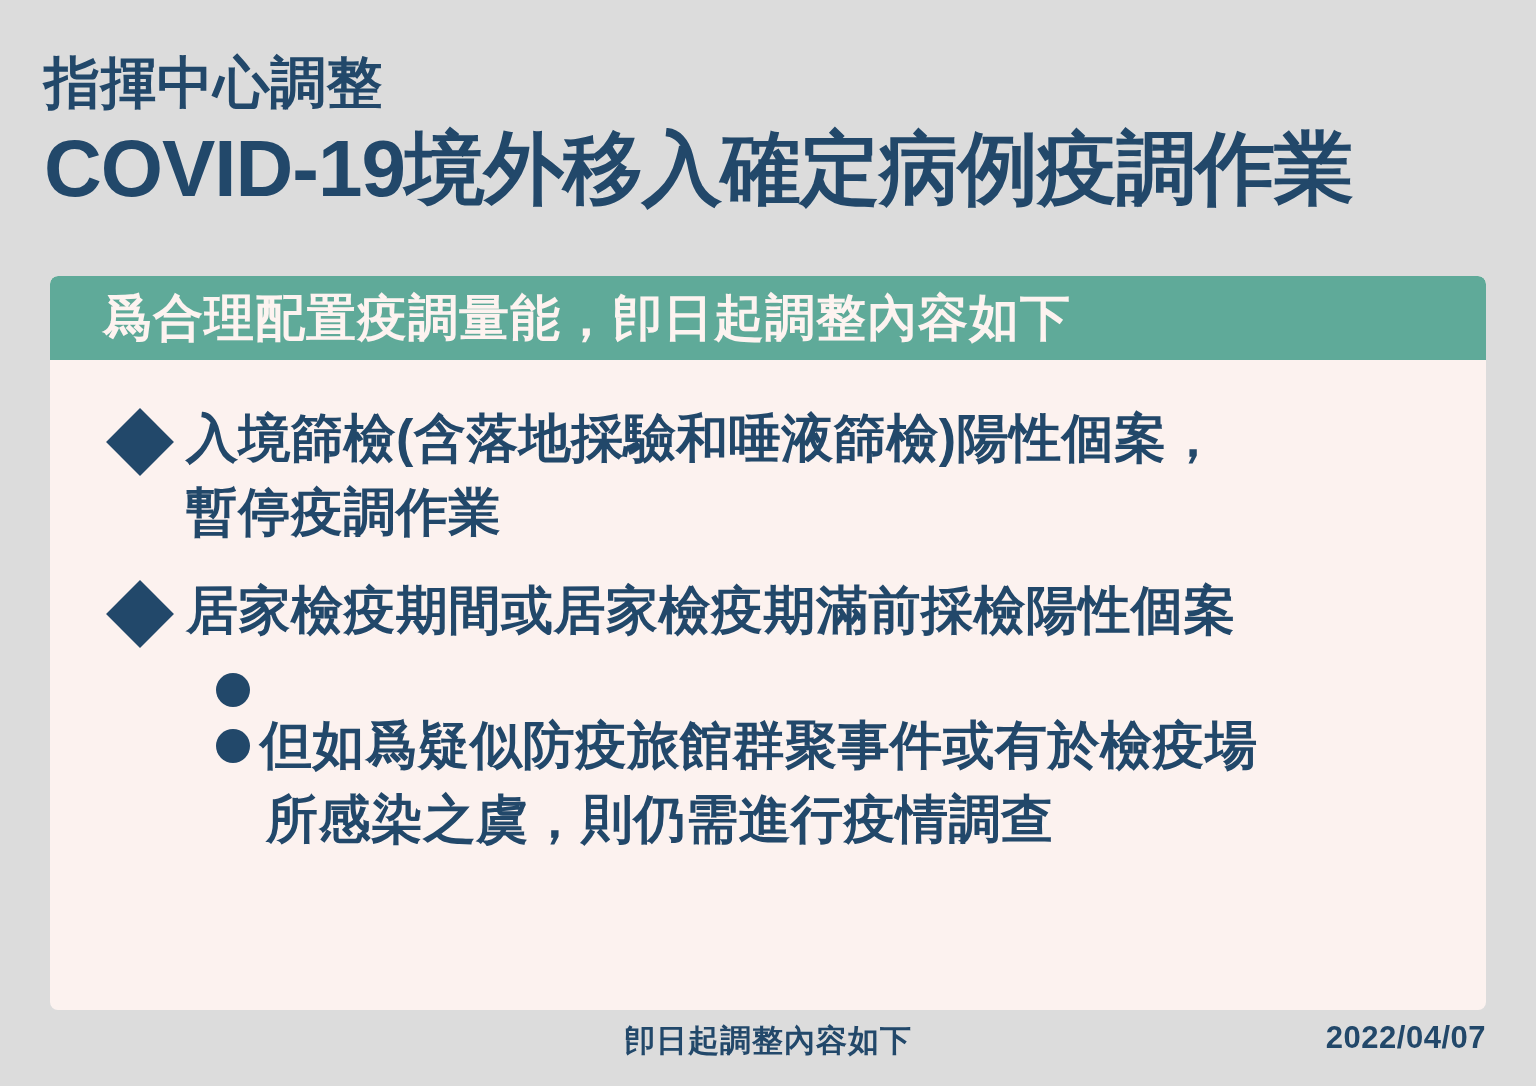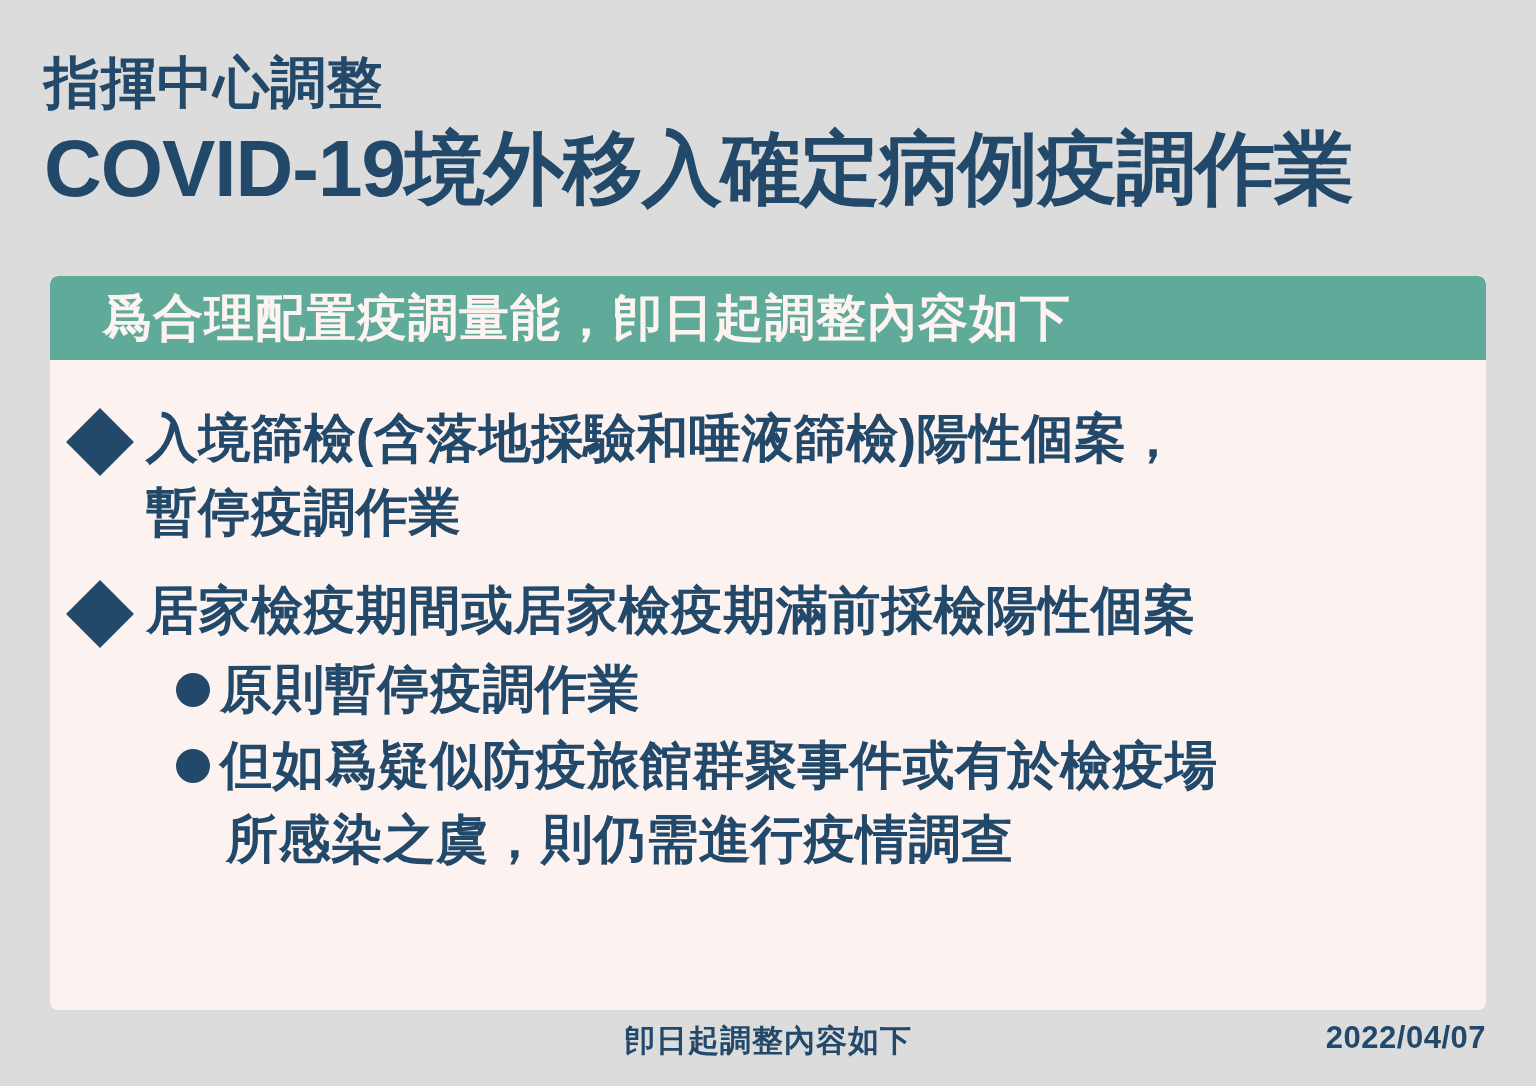--- a/index.html
+++ b/index.html
@@ -87,20 +87,21 @@
   .bullets {
     position: absolute;
     left: 0;
     top: 110px;
     width: 1436px;
   }
 
   .bullet-row {
     display: flex;
     align-items: flex-start;
+    padding-left: 40px;
   }
 
   .marker-diamond {
     flex: 0 0 auto;
     width: 48px;
     height: 48px;
     background: #22486a;
     transform: rotate(45deg);
     margin: 16px 22px 0 26px;
   }
@@ -191,23 +192,20 @@
 
       <div class="bullet-row bullet-2">
         <div class="marker-diamond"></div>
         <div class="bullet-text">
           <span class="l1">居家檢疫期間或居家檢疫期滿前採檢陽性個案</span>
         </div>
       </div>
 
       <div class="bullet-row sub-1">
         <div class="marker-dot"></div>
-        <div class="bullet-text">
-          <span class="l1">原則暫停疫調作業</span>
-        </div>
       </div>
 
       <div class="bullet-row sub-2">
         <div class="marker-dot"></div>
         <div class="bullet-text">
           <span class="l1">但如爲疑似防疫旅館群聚事件或有於檢疫場</span>
           <span class="l2">所感染之虞，則仍需進行疫情調查</span>
         </div>
       </div>
 

